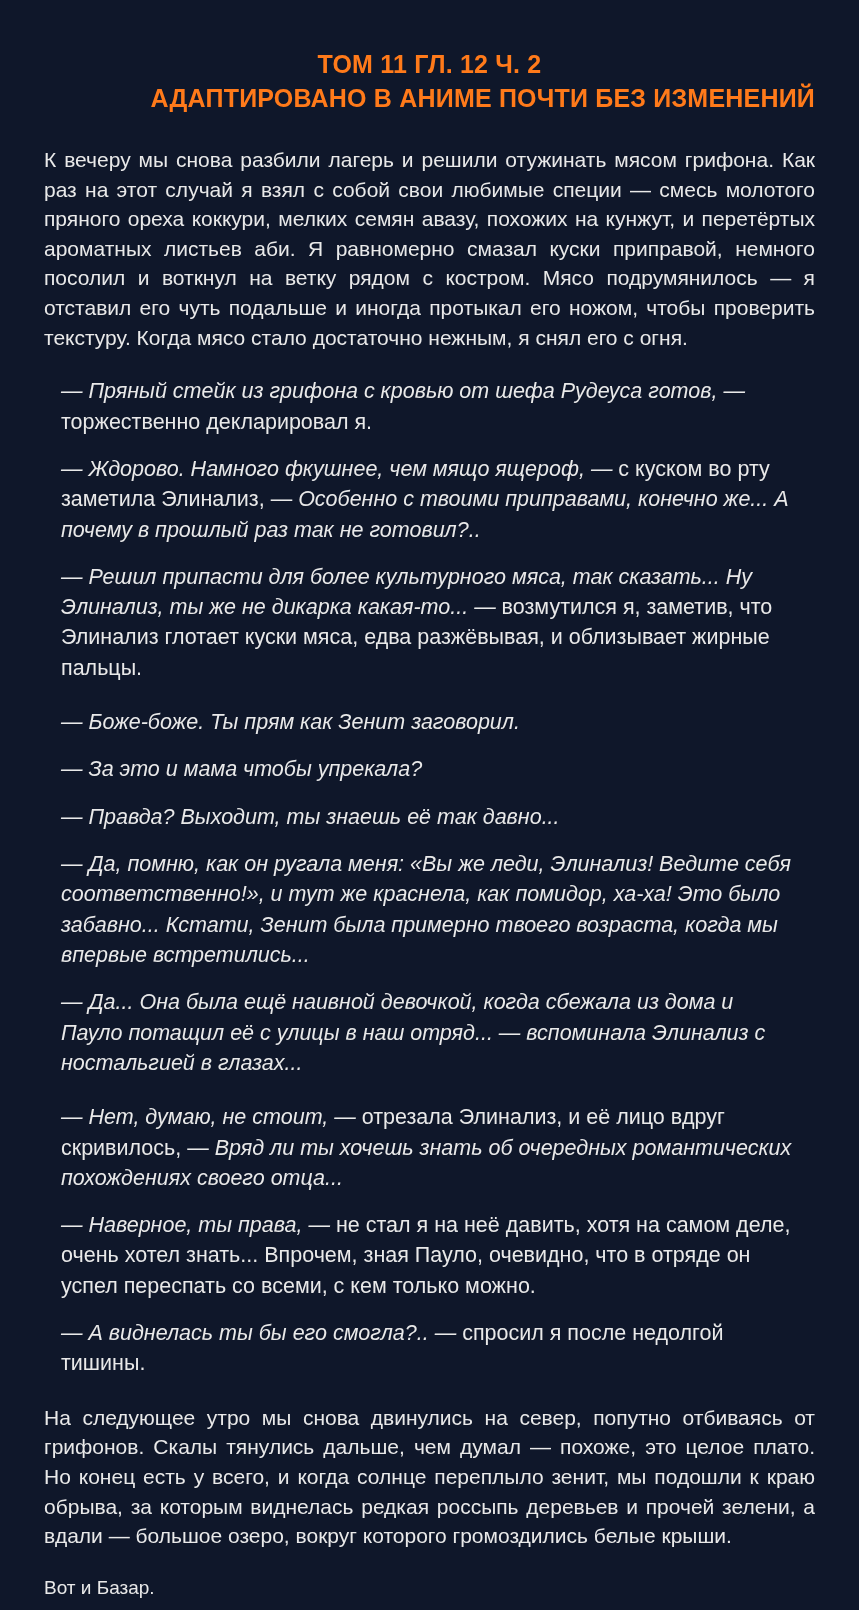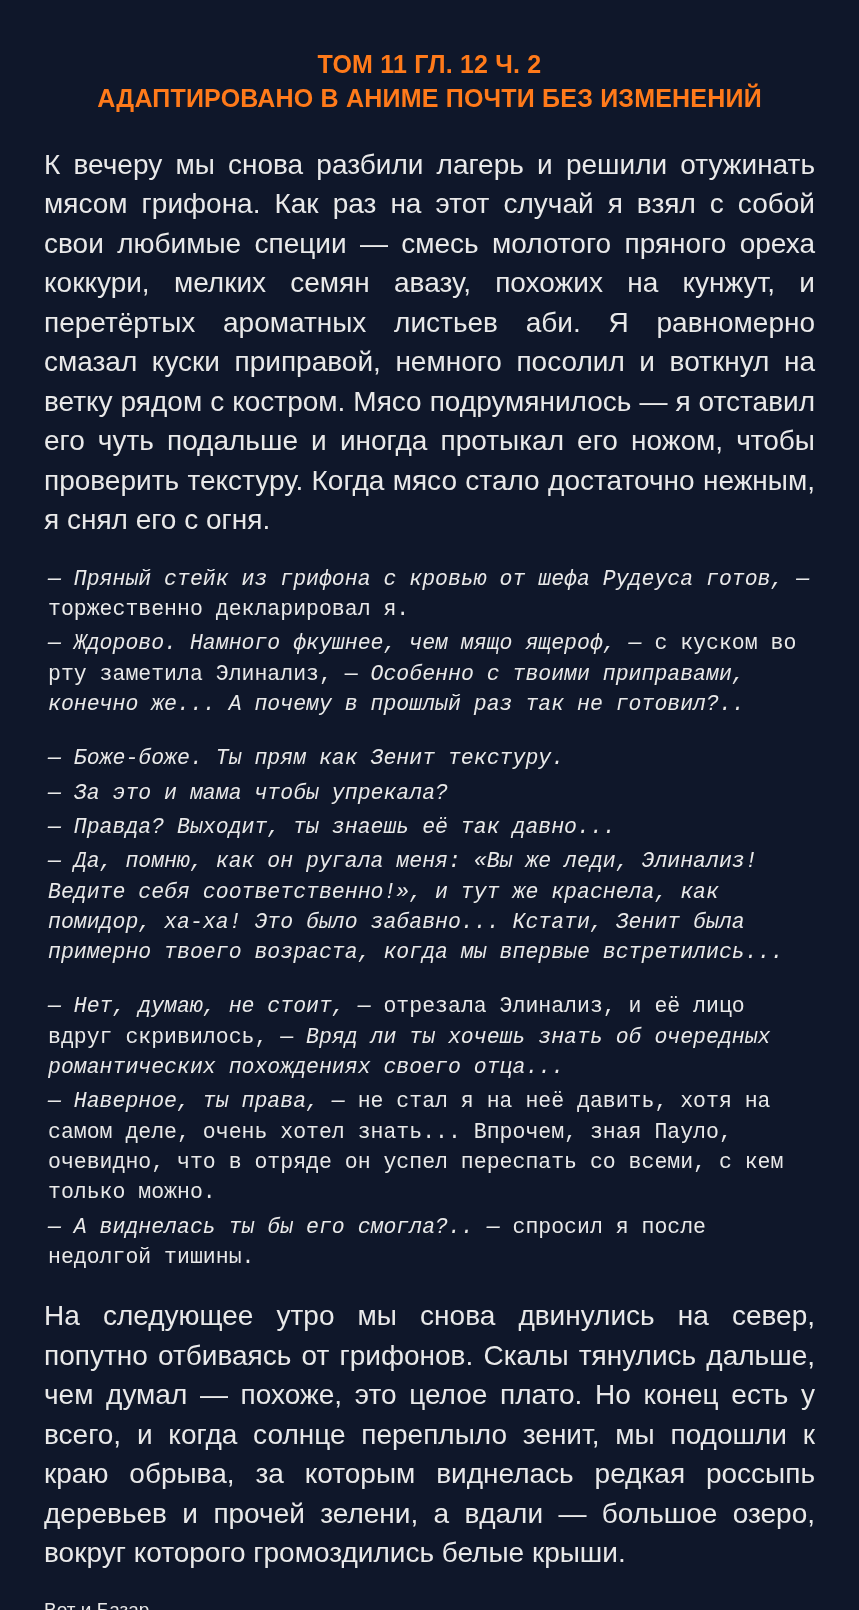--- a/index.html
+++ b/index.html
@@ -25,40 +25,40 @@
     text-align: center;
     color: #ff7a1a;
     font-weight: bold;
     font-size: 25px;
     line-height: 1.34;
     letter-spacing: 0.2px;
     margin: 0 0 30px 0;
   }
   .heading .line2 {
     display: block;
+    text-align: right;
   }
   .para {
-    font-size: 28px;
+    font-size: 21px;
     line-height: 1.41;
     text-align: justify;
     text-justify: inter-word;
     margin: 16px 0 24px 0;
     color: #e9e9e9;
   }
   .dlg {
     font-size: 21.5px;
     line-height: 1.41;
     margin: 0 0 24px 0;
     color: #e9e9e9;
     text-align: left;
   }
   .dlg .ln {
     display: block;
-    margin: 4px;
-    font-family: Liberation Mono, monospace;
+    margin: 17px;
   }
   em, .it {
     font-style: italic;
   }
   .tail {
     font-size: 19px;
     line-height: 1.41;
     margin: 0;
     color: #e9e9e9;
   }
@@ -75,34 +75,40 @@
 
   <p class="para">К вечеру мы снова разбили лагерь и решили отужинать мясом грифона. Как раз на этот случай я взял с собой свои любимые специи — смесь молотого пряного ореха коккури, мелких семян авазу, похожих на кунжут, и перетёртых ароматных листьев аби. Я равномерно смазал куски приправой, немного посолил и воткнул на ветку рядом с костром. Мясо подрумянилось — я отставил его чуть подальше и иногда протыкал его ножом, чтобы проверить текстуру. Когда мясо стало достаточно нежным, я снял его с огня.</p>
 
   <div class="dlg">
     <span class="ln">
       <em class="it">— Пряный стейк из грифона с кровью от шефа Рудеуса готов, —</em><span> торжественно декларировал я.</span>
     </span>
     <span class="ln">
       <em class="it">— Ждорово. Намного фкушнее, чем мящо ящероф, —</em><span> с куском во рту заметила Элинализ, — </span><em class="it">Особенно с твоими приправами, конечно же... А почему в прошлый раз так не готовил?..</em>
     </span>
+    <span class="ln">
+      <em class="it">— Решил припасти для более культурного мяса, так сказать... Ну Элинализ, ты же не дикарка какая-то... —</em><span> возмутился я, заметив, что Элинализ глотает куски мяса, едва разжёвывая, и облизывает жирные пальцы.</span>
+    </span>
   </div>
 
   <div class="dlg">
     <span class="ln">
-      <em class="it">— Боже-боже. Ты прям как Зенит текстуру.</em>
+      <em class="it">— Боже-боже. Ты прям как Зенит заговорил.</em>
     </span>
     <span class="ln">
       <em class="it">— За это и мама чтобы упрекала?</em>
     </span>
     <span class="ln">
       <em class="it">— Правда? Выходит, ты знаешь её так давно...</em>
     </span>
     <span class="ln">
       <em class="it">— Да, помню, как он ругала меня: «Вы же леди, Элинализ! Ведите себя соответственно!», и тут же краснела, как помидор, ха-ха! Это было забавно... Кстати, Зенит была примерно твоего возраста, когда мы впервые встретились...</em>
+    </span>
+    <span class="ln">
+      <em class="it">— Да... Она была ещё наивной девочкой, когда сбежала из дома и Пауло потащил её с улицы в наш отряд... — вспоминала Элинализ с ностальгией в глазах...</em>
     </span>
   </div>
 
   <div class="dlg">
     <span class="ln">
       <em class="it">— Нет, думаю, не стоит, —</em><span> отрезала Элинализ, и её лицо вдруг скривилось, — </span><em class="it">Вряд ли ты хочешь знать об очередных романтических похождениях своего отца...</em>
     </span>
     <span class="ln">
       <em class="it">— Наверное, ты права, —</em><span> не стал я на неё давить, хотя на самом деле, очень хотел знать... Впрочем, зная Пауло, очевидно, что в отряде он успел переспать со всеми, с кем только можно.</span>
     </span>

